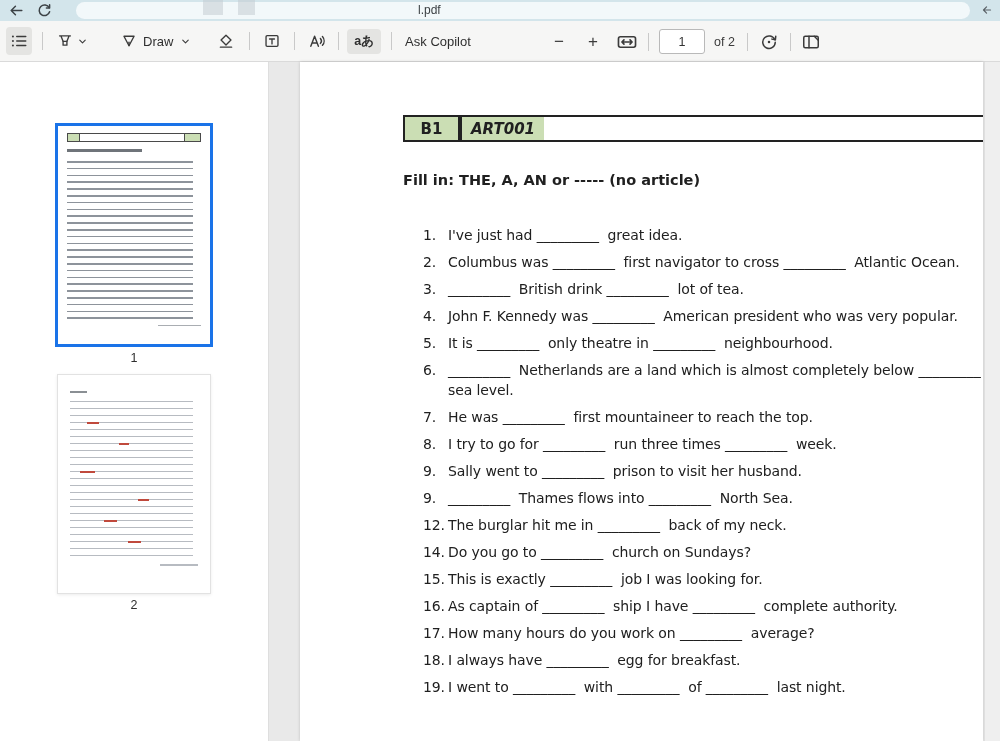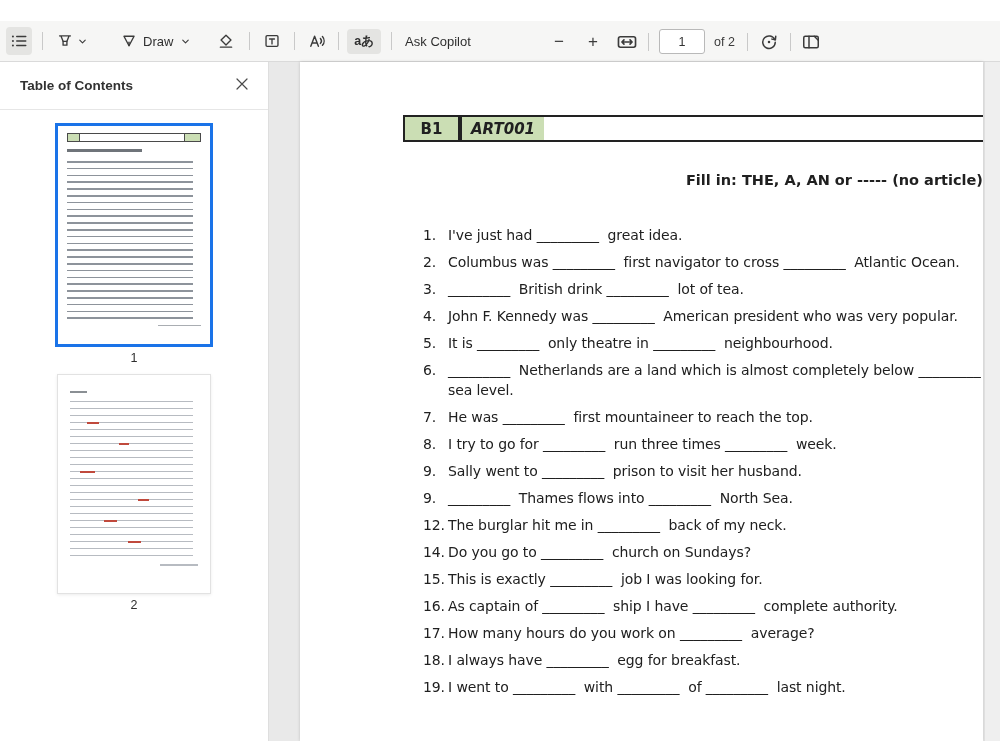--- a/index.html
+++ b/index.html
@@ -63,32 +63,48 @@
   .main { position:absolute; left:269px; top:62px; right:0; bottom:0; background:#e9e9e9; }
   .scroll-track { position:absolute; right:0; top:0; width:16px; bottom:0; background:#efefef; border-left:1px solid #dfdfdf; }
   .page { position:absolute; left:31px; top:0; width:683px; height:679px; background:#fff; box-shadow:0 0 3px rgba(0,0,0,.18); overflow:hidden; font-family:"DejaVu Sans", sans-serif; color:#202020;padding-left:38px; }
 
   .doc-header { margin:53px 0 0 65px; width:590px; height:27px; display:flex; border:2px solid #222; }
   .hd-cell { display:flex; align-items:center; justify-content:center; font-weight:bold; font-size:15px; }
   .hd-level { width:55px; background:var(--hdr-green,#cbdeb4); border-right:2px solid #222; }
   .hd-title { flex:1; justify-content:flex-start; padding-left:9px; font-size:15.5px; background:#fff; }
   .hd-code { width:84px; background:var(--hdr-green,#cbdeb4); border-left:2px solid #222;font-style:italic; }
 
-  .doc-instr { margin:30px 0 16px 65px; font-size:14.5px; font-weight:bold;text-align:right; }
+  .doc-instr { margin:30px 0 16px 65px; font-size:14.5px; font-weight:bold; }
 
   .ex-list { list-style:none; margin:37px 0 0 85px; width:560px; }
   .ex-item { display:flex; line-height:20px; margin-bottom:7px; font-size:14px; letter-spacing:-0.1px; }
   .ex-num { flex:0 0 25px; }
   .ex-text { flex:1; white-space:pre-wrap; }
 </style>
 </head>
 <body>
 
 <div class="stage">
 
+  <div class="topbar">
+    <svg class="navic back-ic" viewBox="0 0 16 16" fill="none" stroke="currentColor" stroke-width="1.4" stroke-linecap="round" stroke-linejoin="round">
+        <path d="M13 8 H3 M7 4 L3 8 l4 4"></path>
+      </svg>
+    <svg class="navic refresh-ic" viewBox="0 0 16 16" fill="none" stroke="currentColor" stroke-width="1.4" stroke-linecap="round" stroke-linejoin="round">
+        <path d="M12.8 9.2 A5 5 0 1 1 12.4 5.4"></path>
+        <path d="M12.8 2.6 v3 h-3"></path>
+      </svg>
+    <div class="addr-pill"></div>
+    <div class="tab-artifact ta1"></div>
+    <div class="tab-artifact ta2"></div>
+    <div class="tab-title">l.pdf</div>
+    <svg class="tr-arrow" viewBox="0 0 16 16" fill="none" stroke="currentColor" stroke-width="1.4" stroke-linecap="round" stroke-linejoin="round">
+        <path d="M12 8 H4 M7.5 4.5 L4 8 l3.5 3.5"></path>
+      </svg>
+  </div>
 
   <div class="toolbar">
     <div class="tb-btn active" style="margin-left:6px">
       <svg width="18" height="18" viewBox="0 0 16 16" fill="none" stroke="currentColor" stroke-width="1.3" stroke-linecap="round">
           <circle cx="2.6" cy="4" r="0.9" fill="currentColor" stroke="none"></circle>
           <circle cx="2.6" cy="8" r="0.9" fill="currentColor" stroke="none"></circle>
           <circle cx="2.6" cy="12" r="0.9" fill="currentColor" stroke="none"></circle>
           <path d="M6 4 h8 M6 8 h8 M6 12 h8"></path>
         </svg>
     </div>
@@ -165,26 +181,20 @@
       <div class="tb-sep" style="margin-left:11px"></div>
       <svg style="margin-left:10px" width="20" height="20" viewBox="0 0 16 16" fill="none" stroke="#3b3b3b" stroke-width="1.2" stroke-linecap="round" stroke-linejoin="round">
           <rect x="2.2" y="3.4" width="11.6" height="9.2" rx="1.2"></rect>
           <path d="M6.4 3.4 v9.2"></path>
           <path d="M10.6 3.4 l3.2 3.2"></path>
         </svg>
     </div>
   </div>
 
   <div class="sidebar">
-    <div class="sb-head">
-      <div class="sb-title">Table of Contents</div>
-      <svg class="sb-close" viewBox="0 0 16 16" fill="none" stroke="currentColor" stroke-width="1.2" stroke-linecap="round">
-          <path d="M3 3 L13 13 M13 3 L3 13"></path>
-        </svg>
-    </div>
     <div class="thumbs">
       <div class="thumb thumb1">
         <div class="mini-header">
           <div class="mini-cell-g"></div>
           <div class="mini-cell-g2"></div>
         </div>
         <div class="mini-instr"></div>
         <div class="mini-lines"></div>
         <div class="mini-foot"></div>
       </div>

